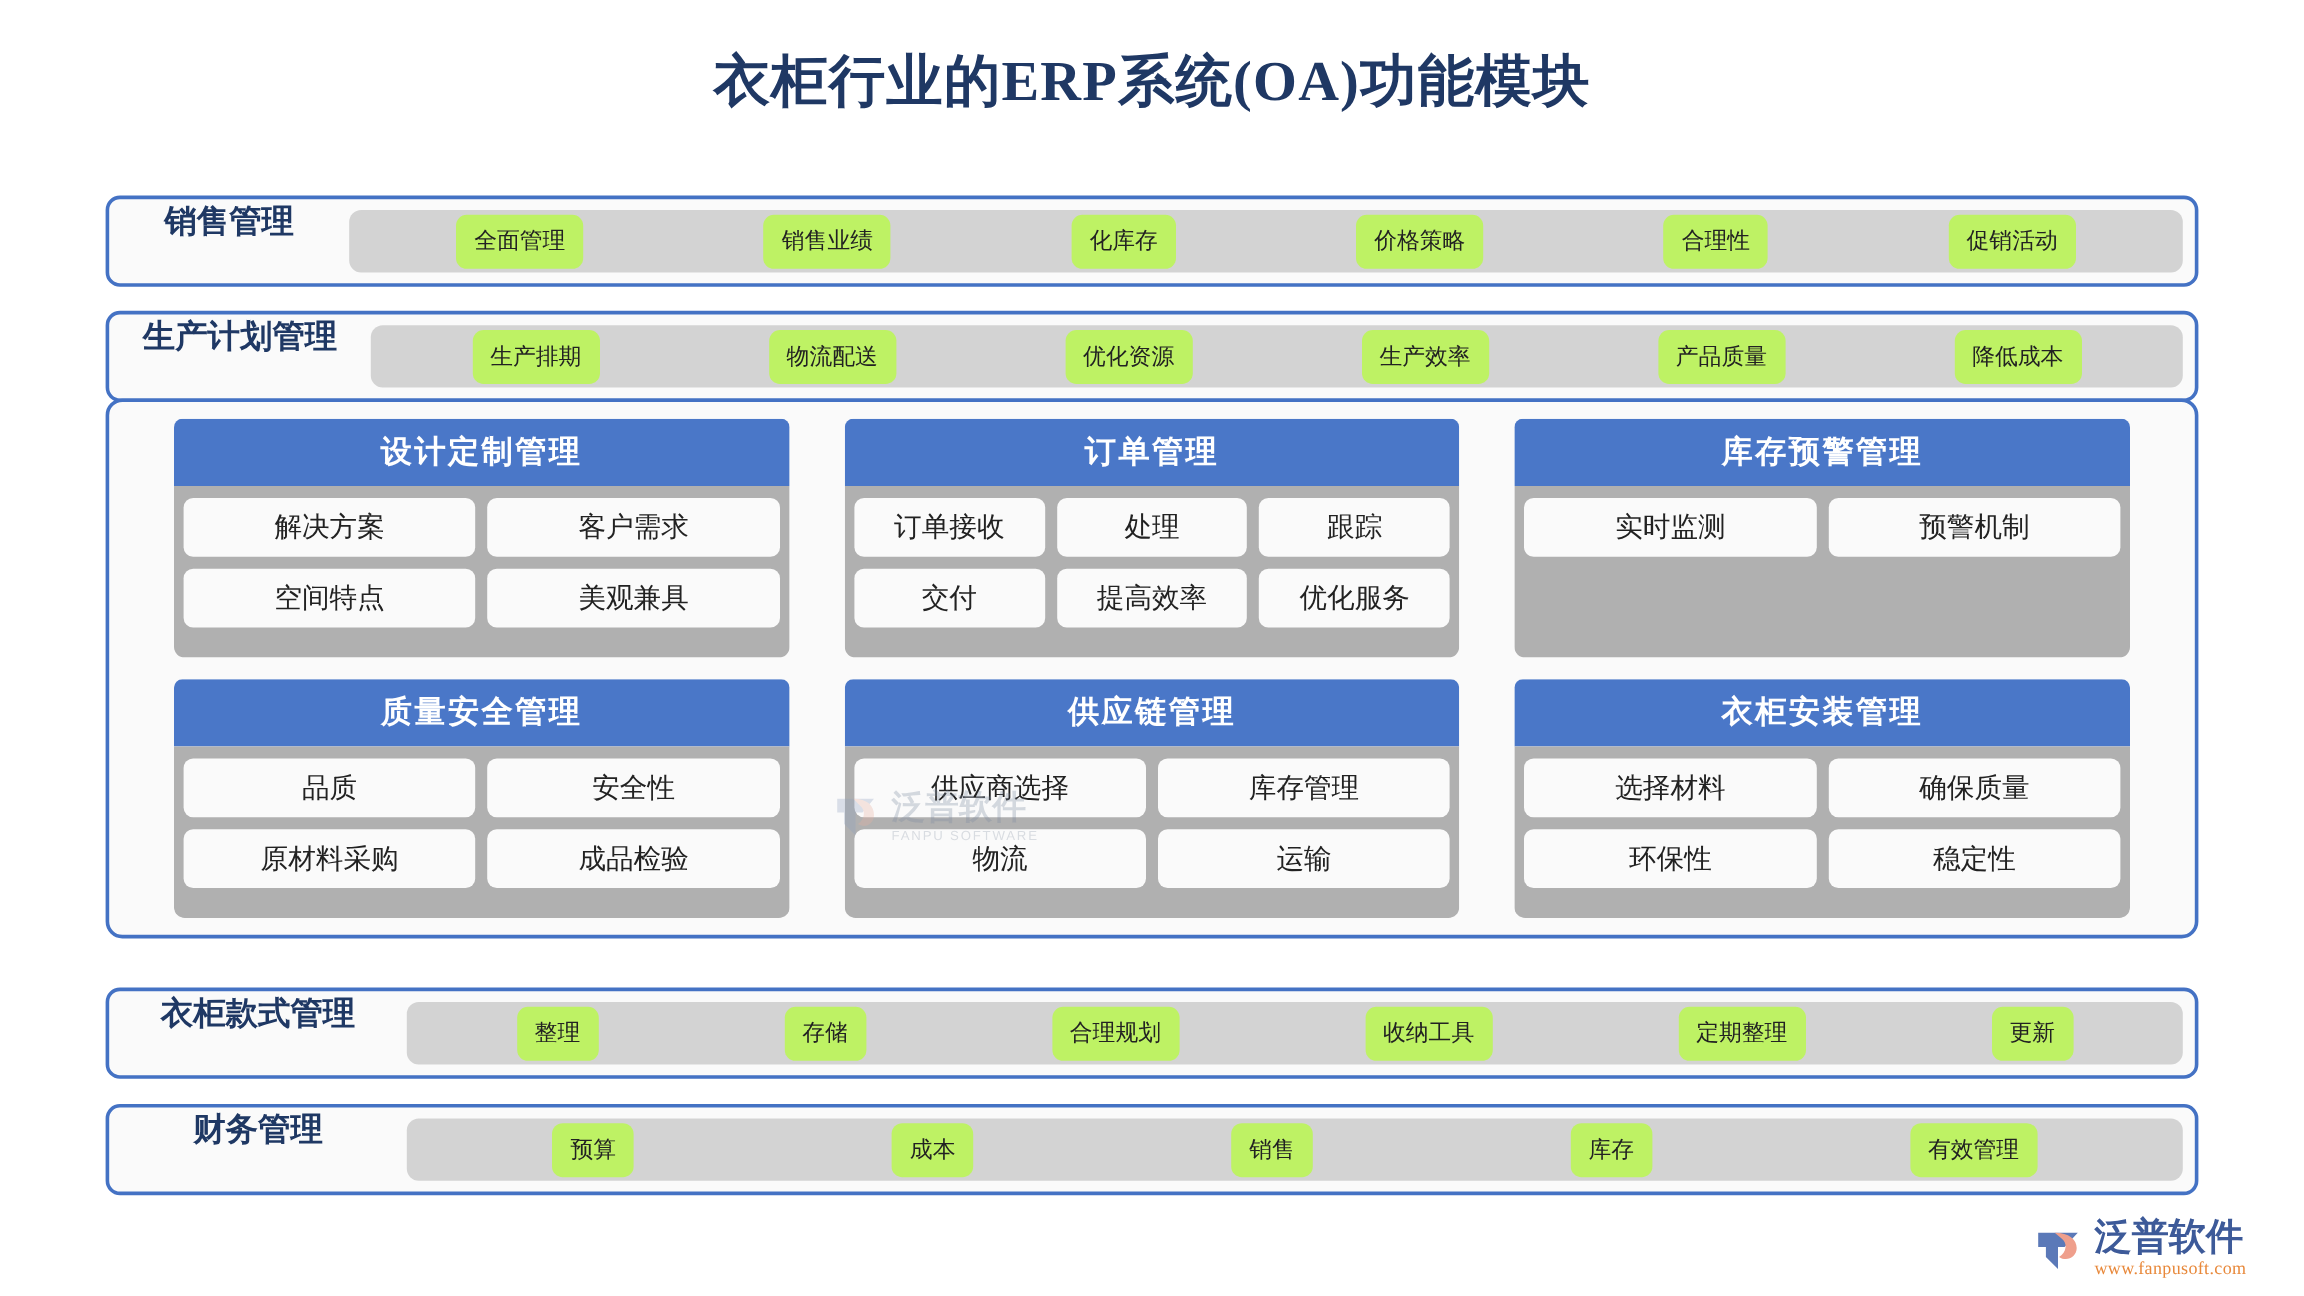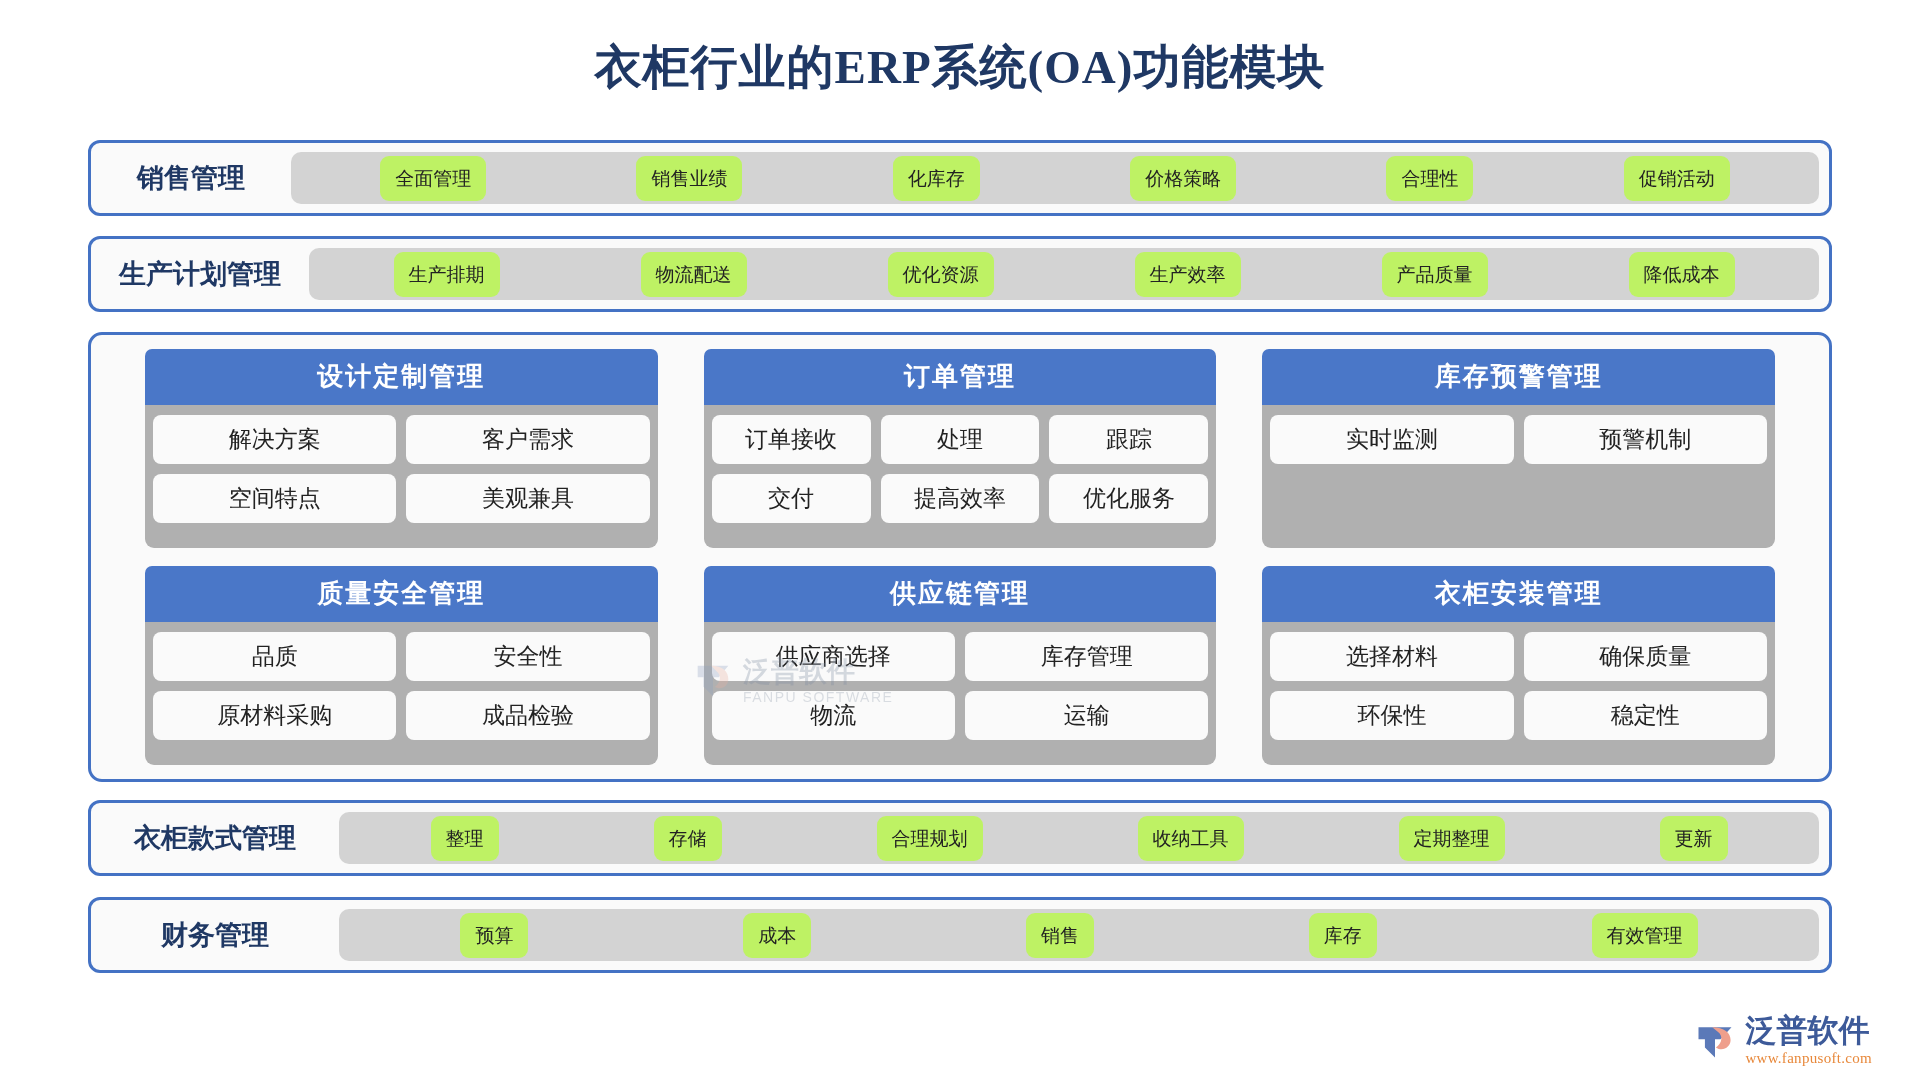--- a/index.html
+++ b/index.html
@@ -30,22 +30,23 @@
 
   
   .band {
     position: absolute;
     left: 88px;
     width: 1744px;
     border: 3px solid #4472c4;
     border-radius: 12px;
     background: #fafafa;
     display: flex;
-    align-items: center;
+    align-items: flex-start;
     overflow: hidden;
+    margin-top: 23px;
   }
   .band-label {
     flex: 0 0 auto;
     color: #1f3864;
     font-weight: bold;
     text-align: center;
     font-size: 27px;
     white-space: nowrap;
     font-family: "Liberation Serif", "DejaVu Serif", serif;
   }
@@ -157,21 +158,21 @@
     align-items: center;
     gap: 7px;
   }
   #watermark .wm-mark { width: 46px; height: 46px; flex: 0 0 auto; }
   #watermark .wm-text { display: flex; flex-direction: column; line-height: 1; }
   #watermark .wm-cn {
     font-size: 28px; color: #7d8ba0; font-weight: bold;
     font-family: "Liberation Serif", "DejaVu Serif", serif;
   }
   #watermark .wm-en {
-    font-size: 14px; color: #8d98a8; letter-spacing: 1.5px; margin-top: 4px;
+    font-size: 11px; color: #8d98a8; letter-spacing: 1.5px; margin-top: 4px;
     font-family: "Liberation Sans", sans-serif;
   }
 
   
   #logo {
     position: absolute;
     right: 48px; bottom: 14px;
     display: flex;
     align-items: center;
     gap: 8px;

